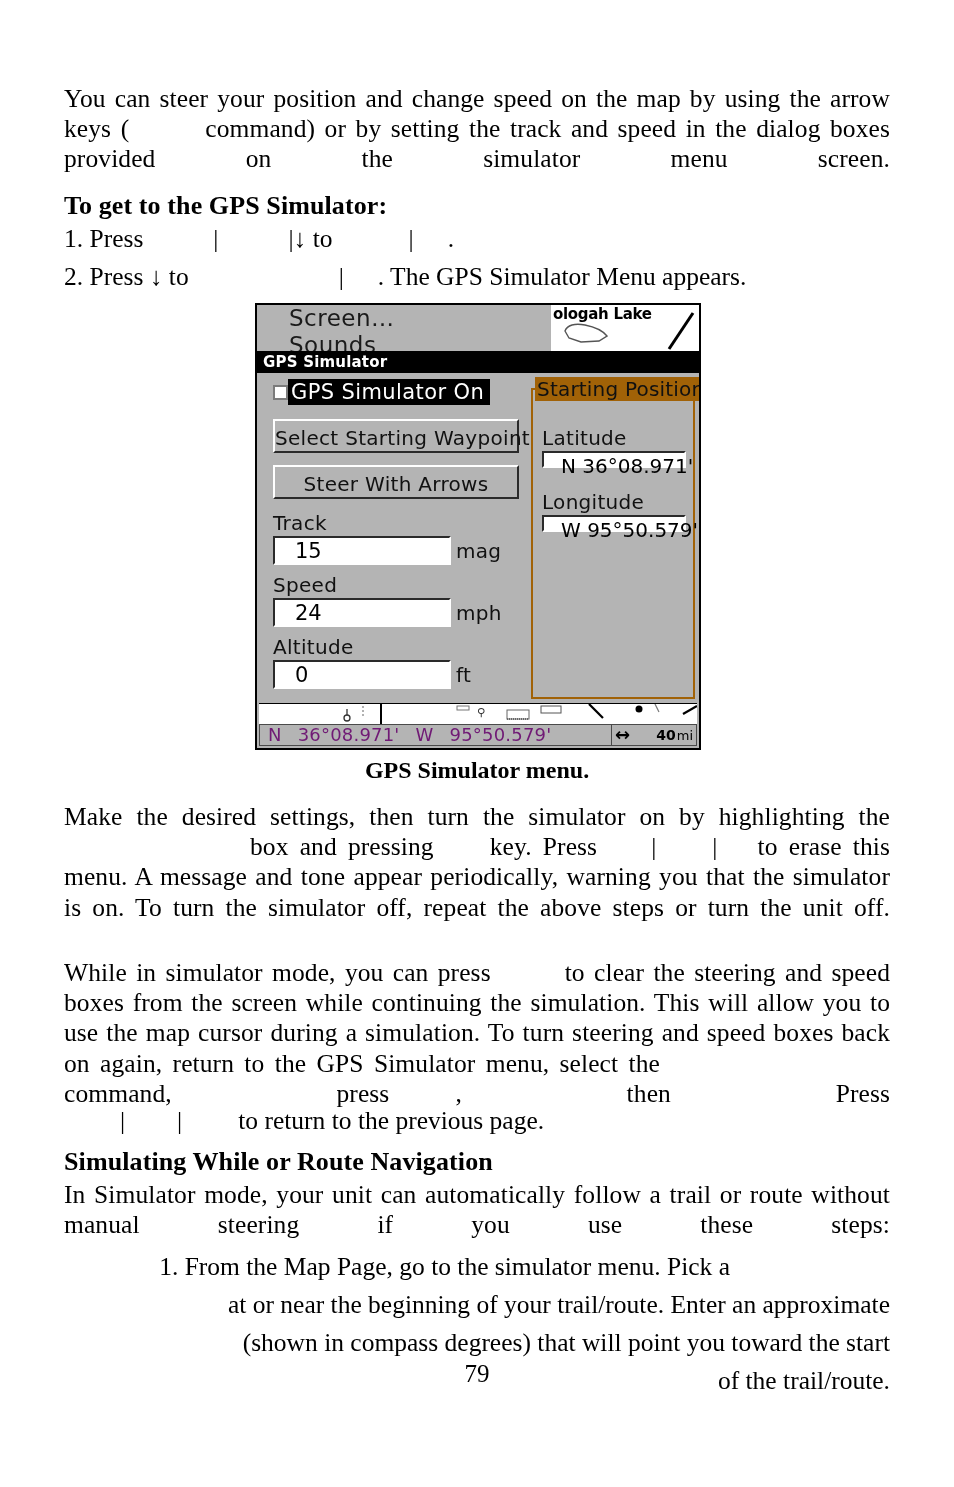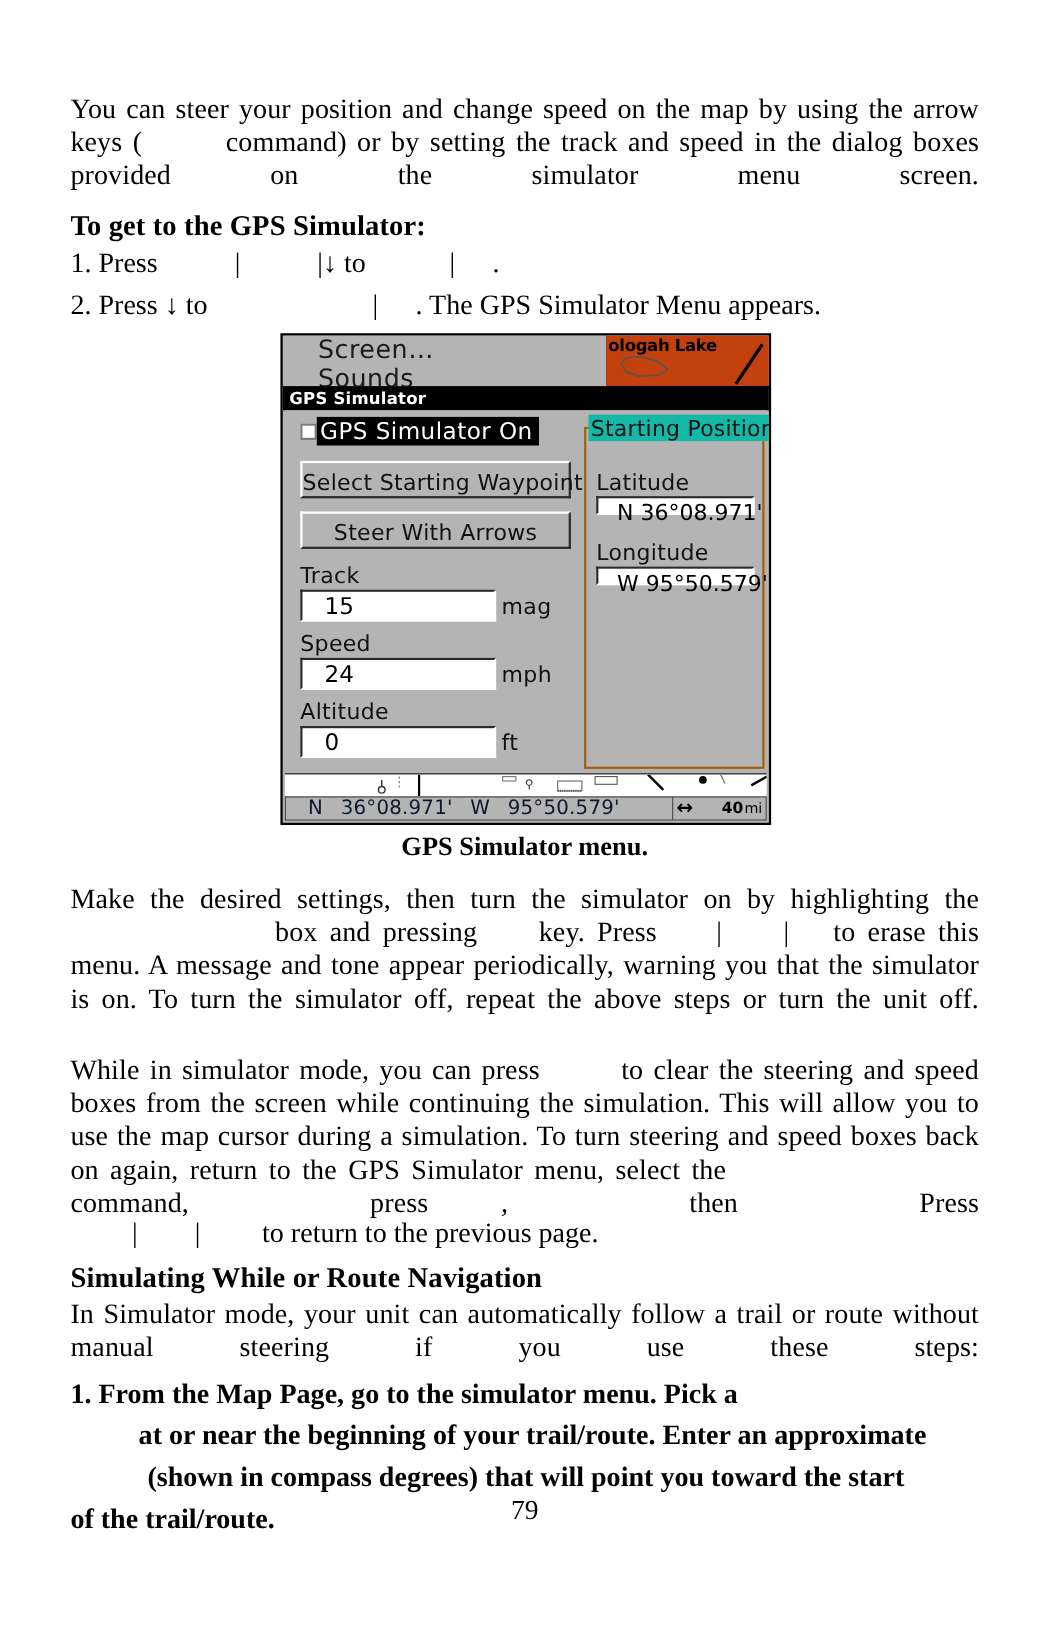--- a/index.html
+++ b/index.html
@@ -31,21 +31,21 @@
     text-align: justify;
     text-justify: inter-word;
     margin: 0;
     letter-spacing: 0.1px;
   }
   .para::after {
     content: "";
     display: inline-block;
     width: 100%;
   }
-  .nojust { text-align: left; font-weight: bold; }
+  .nojust { text-align: right; }
   .nojust::after { content: none; }
 
   
   .gap {
     display: inline-block;
     vertical-align: baseline;
   }
   .g-menu  { width: 70px; }
   .g-pages { width: 76px; }
   .g-small { width: 34px; }
@@ -136,21 +136,21 @@
     background: #000000;
   }
 
   
   .minimap {
     position: absolute;
     left: 294px;
     top: 0px;
     right: 0px;
     height: 46px;
-    background: #c2410c;
+    background: #ffffff;
     overflow: hidden;
     border-bottom: 1px solid #000;
   }
   .minimap-label {
     position: absolute;
     left: 2px;
     top: 1px;
     font-size: 15px;
     font-weight: bold;
     line-height: 16px;
@@ -288,21 +288,21 @@
     top: 11px;
     width: 164px;
     height: 311px;
     border: 2px solid #a16207;
     box-sizing: border-box;
   }
   .group-title {
     position: absolute;
     left: 4px;
     top: 0px;
-    background: #14b8a6;
+    background: #a16207;
     font-size: 20px;
     line-height: 24px;
     padding: 0 3px 0 2px;
     color: #111;
     letter-spacing: 0.2px;
     white-space: nowrap;
     z-index: 2;
   }
   .gb-inner { position: absolute; left: 9px; top: 36px; }
   .gb-label {
@@ -352,24 +352,24 @@
     display: flex;
     align-items: stretch;
   }
   .status-coord {
     flex: 1 1 auto;
     border: 1px solid #4a4a4a;
     border-right: none;
     box-sizing: border-box;
     font-size: 18px;
     line-height: 20px;
-    padding-left: 20px;
+    padding-left: 8px;
     white-space: nowrap;
     letter-spacing: 0.2px;
-    color: #0f172a;
+    color: #701a75;
   }
   .status-coord .sep { display: inline-block; width: 16px; }
   .status-zoom {
     flex: 0 0 86px;
     border: 1px solid #4a4a4a;
     box-sizing: border-box;
     font-size: 18px;
     line-height: 20px;
     color: #000;
     display: flex;

